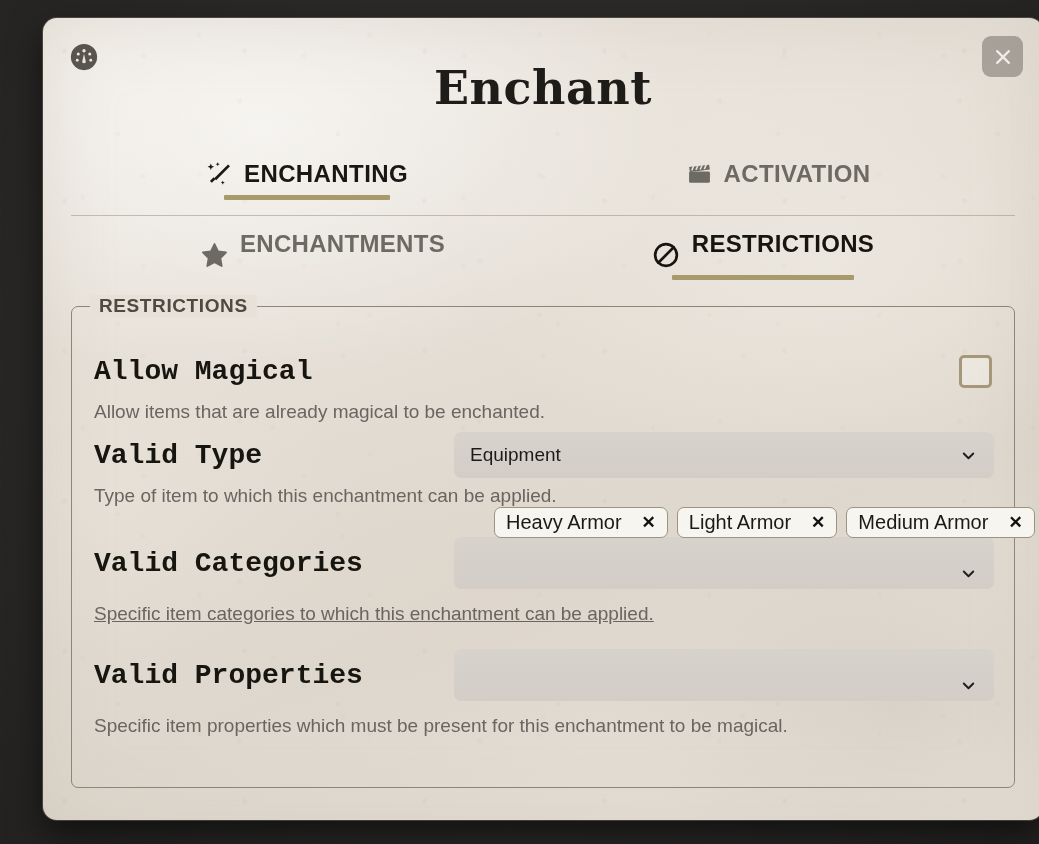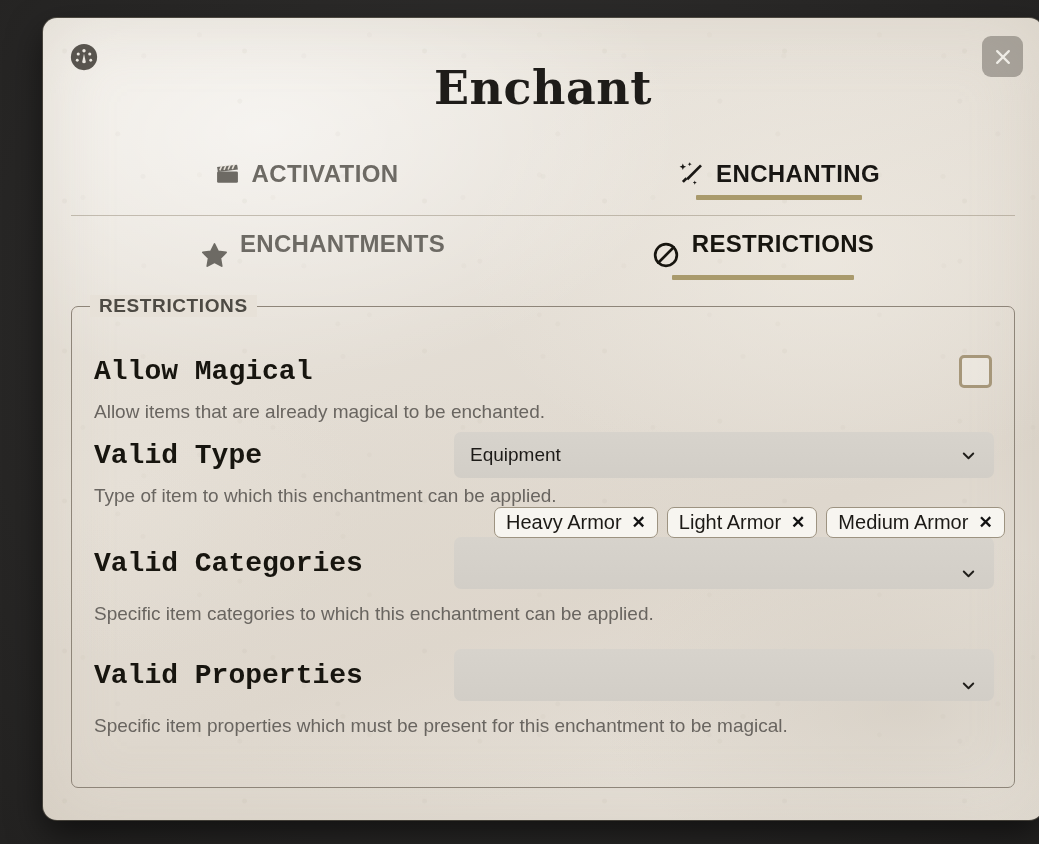--- a/index.html
+++ b/index.html
@@ -311,21 +311,21 @@
   
   .chips {
     position: absolute;
     display: flex;
     gap: 9px;
     z-index: 6;
   }
   .chip {
     display: inline-flex;
     align-items: center;
-    gap: 10px;
+    gap: 20px;
     height: 31px;
     padding: 0 11px;
     border: 1px solid #9d9381;
     border-radius: 7px;
     background: #f7f5f0;
     font-family: "Liberation Sans", sans-serif;
     font-size: 20px;
     color: #1c1a16;
     white-space: nowrap;
     cursor: default;
@@ -362,47 +362,47 @@
         <svg width="20" height="20" viewBox="0 0 24 24" aria-hidden="true">
           <path d="M5 5 L19 19 M19 5 L5 19" stroke="#efece6" stroke-width="2.7" stroke-linecap="round"></path>
         </svg>
       </span>
     </button>
 
     <div id="title">Enchant</div>
 
     <div id="tabs-primary">
 
-
-      <button class="ptab">
-        <span class="ptab-icon">
-          <svg width="25" height="25" viewBox="0 0 24 24" aria-hidden="true">
-            <rect x="2" y="9" width="20" height="11" rx="1.4" fill="currentColor"></rect>
-            <path d="M2 4.8 L21.2 2.6 L22 7.3 L2.8 9.5 Z" fill="currentColor"></path>
-            <path d="M6.6 3.5 L4.6 8.0 M10.6 3.1 L8.6 7.6 M14.6 2.7 L12.6 7.2 M18.6 2.3 L16.6 6.8" stroke="#e7e1d8" stroke-width="1.5"></path>
-          </svg>
-        </span>
-        <span class="ptab-label">ACTIVATION</span>
-        <span class="underline"></span>
-      </button>
 
       <button class="ptab active">
         <span class="ptab-icon">
           <svg width="27" height="27" viewBox="0 0 24 24" aria-hidden="true">
             <path d="M19.6 3.0 L21.3 4.7 L9.0 17.0 L7.3 15.3 Z" fill="currentColor"></path>
             <path d="M8.4 16.2 L5.2 19.4 L3.5 17.7 L6.7 14.5 Z" fill="currentColor"></path>
             <path d="M4.3 2.2 L5.1 4.3 L7.2 5.1 L5.1 5.9 L4.3 8.0 L3.5 5.9 L1.4 5.1 L3.5 4.3 Z" fill="currentColor"></path>
             <path d="M10.4 1.0 L10.9 2.3 L12.2 2.8 L10.9 3.3 L10.4 4.6 L9.9 3.3 L8.6 2.8 L9.9 2.3 Z" fill="currentColor"></path>
             <path d="M14.9 17.4 L15.4 18.7 L16.7 19.2 L15.4 19.7 L14.9 21.0 L14.4 19.7 L13.1 19.2 L14.4 18.7 Z" fill="currentColor"></path>
           </svg>
         </span>
         <span class="ptab-label">ENCHANTING</span>
         <span class="underline"></span>
       </button>
 
+      <button class="ptab">
+        <span class="ptab-icon">
+          <svg width="25" height="25" viewBox="0 0 24 24" aria-hidden="true">
+            <rect x="2" y="9" width="20" height="11" rx="1.4" fill="currentColor"></rect>
+            <path d="M2 4.8 L21.2 2.6 L22 7.3 L2.8 9.5 Z" fill="currentColor"></path>
+            <path d="M6.6 3.5 L4.6 8.0 M10.6 3.1 L8.6 7.6 M14.6 2.7 L12.6 7.2 M18.6 2.3 L16.6 6.8" stroke="#e7e1d8" stroke-width="1.5"></path>
+          </svg>
+        </span>
+        <span class="ptab-label">ACTIVATION</span>
+        <span class="underline"></span>
+      </button>
+
     </div>
 
     <div id="tabs-secondary">
 
       <button class="stab">
         <span class="stab-icon">
           <svg width="27" height="27" viewBox="0 0 24 24" aria-hidden="true">
             <path d="M12 1.8 L15.2 8.3 L22.3 9.3 L17.2 14.3 L18.4 21.4 L12 18.0 L5.6 21.4 L6.8 14.3 L1.7 9.3 L8.8 8.3 Z" fill="currentColor" stroke="currentColor" stroke-width="1.6" stroke-linejoin="round"></path>
           </svg>
         </span>
@@ -467,21 +467,21 @@
 
           <div class="select select-tall">
             <span class="select-value"></span>
             <span class="chevron">
               <svg width="19" height="19" viewBox="0 0 24 24" aria-hidden="true">
                 <path d="M6 9.5 L12 15.5 L18 9.5" fill="none" stroke="currentColor" stroke-width="2.4" stroke-linecap="round" stroke-linejoin="round"></path>
               </svg>
             </span>
           </div>
         </div>
-        <div class="form-hint" style="margin-top:10px;">Specific item categories to which this enchantment can be applied.</div>
+        <div class="form-hint" style="margin-top:10px;text-decoration:underline;">Specific item categories to which this enchantment can be applied.</div>
 
         <div class="form-row" style="min-height:60px; margin-top:20px;">
           <div class="form-label">Valid Properties</div>
           <div class="select select-tall">
             <span class="select-value"></span>
             <span class="chevron">
               <svg width="19" height="19" viewBox="0 0 24 24" aria-hidden="true">
                 <path d="M6 9.5 L12 15.5 L18 9.5" fill="none" stroke="currentColor" stroke-width="2.4" stroke-linecap="round" stroke-linejoin="round"></path>
               </svg>
             </span>

